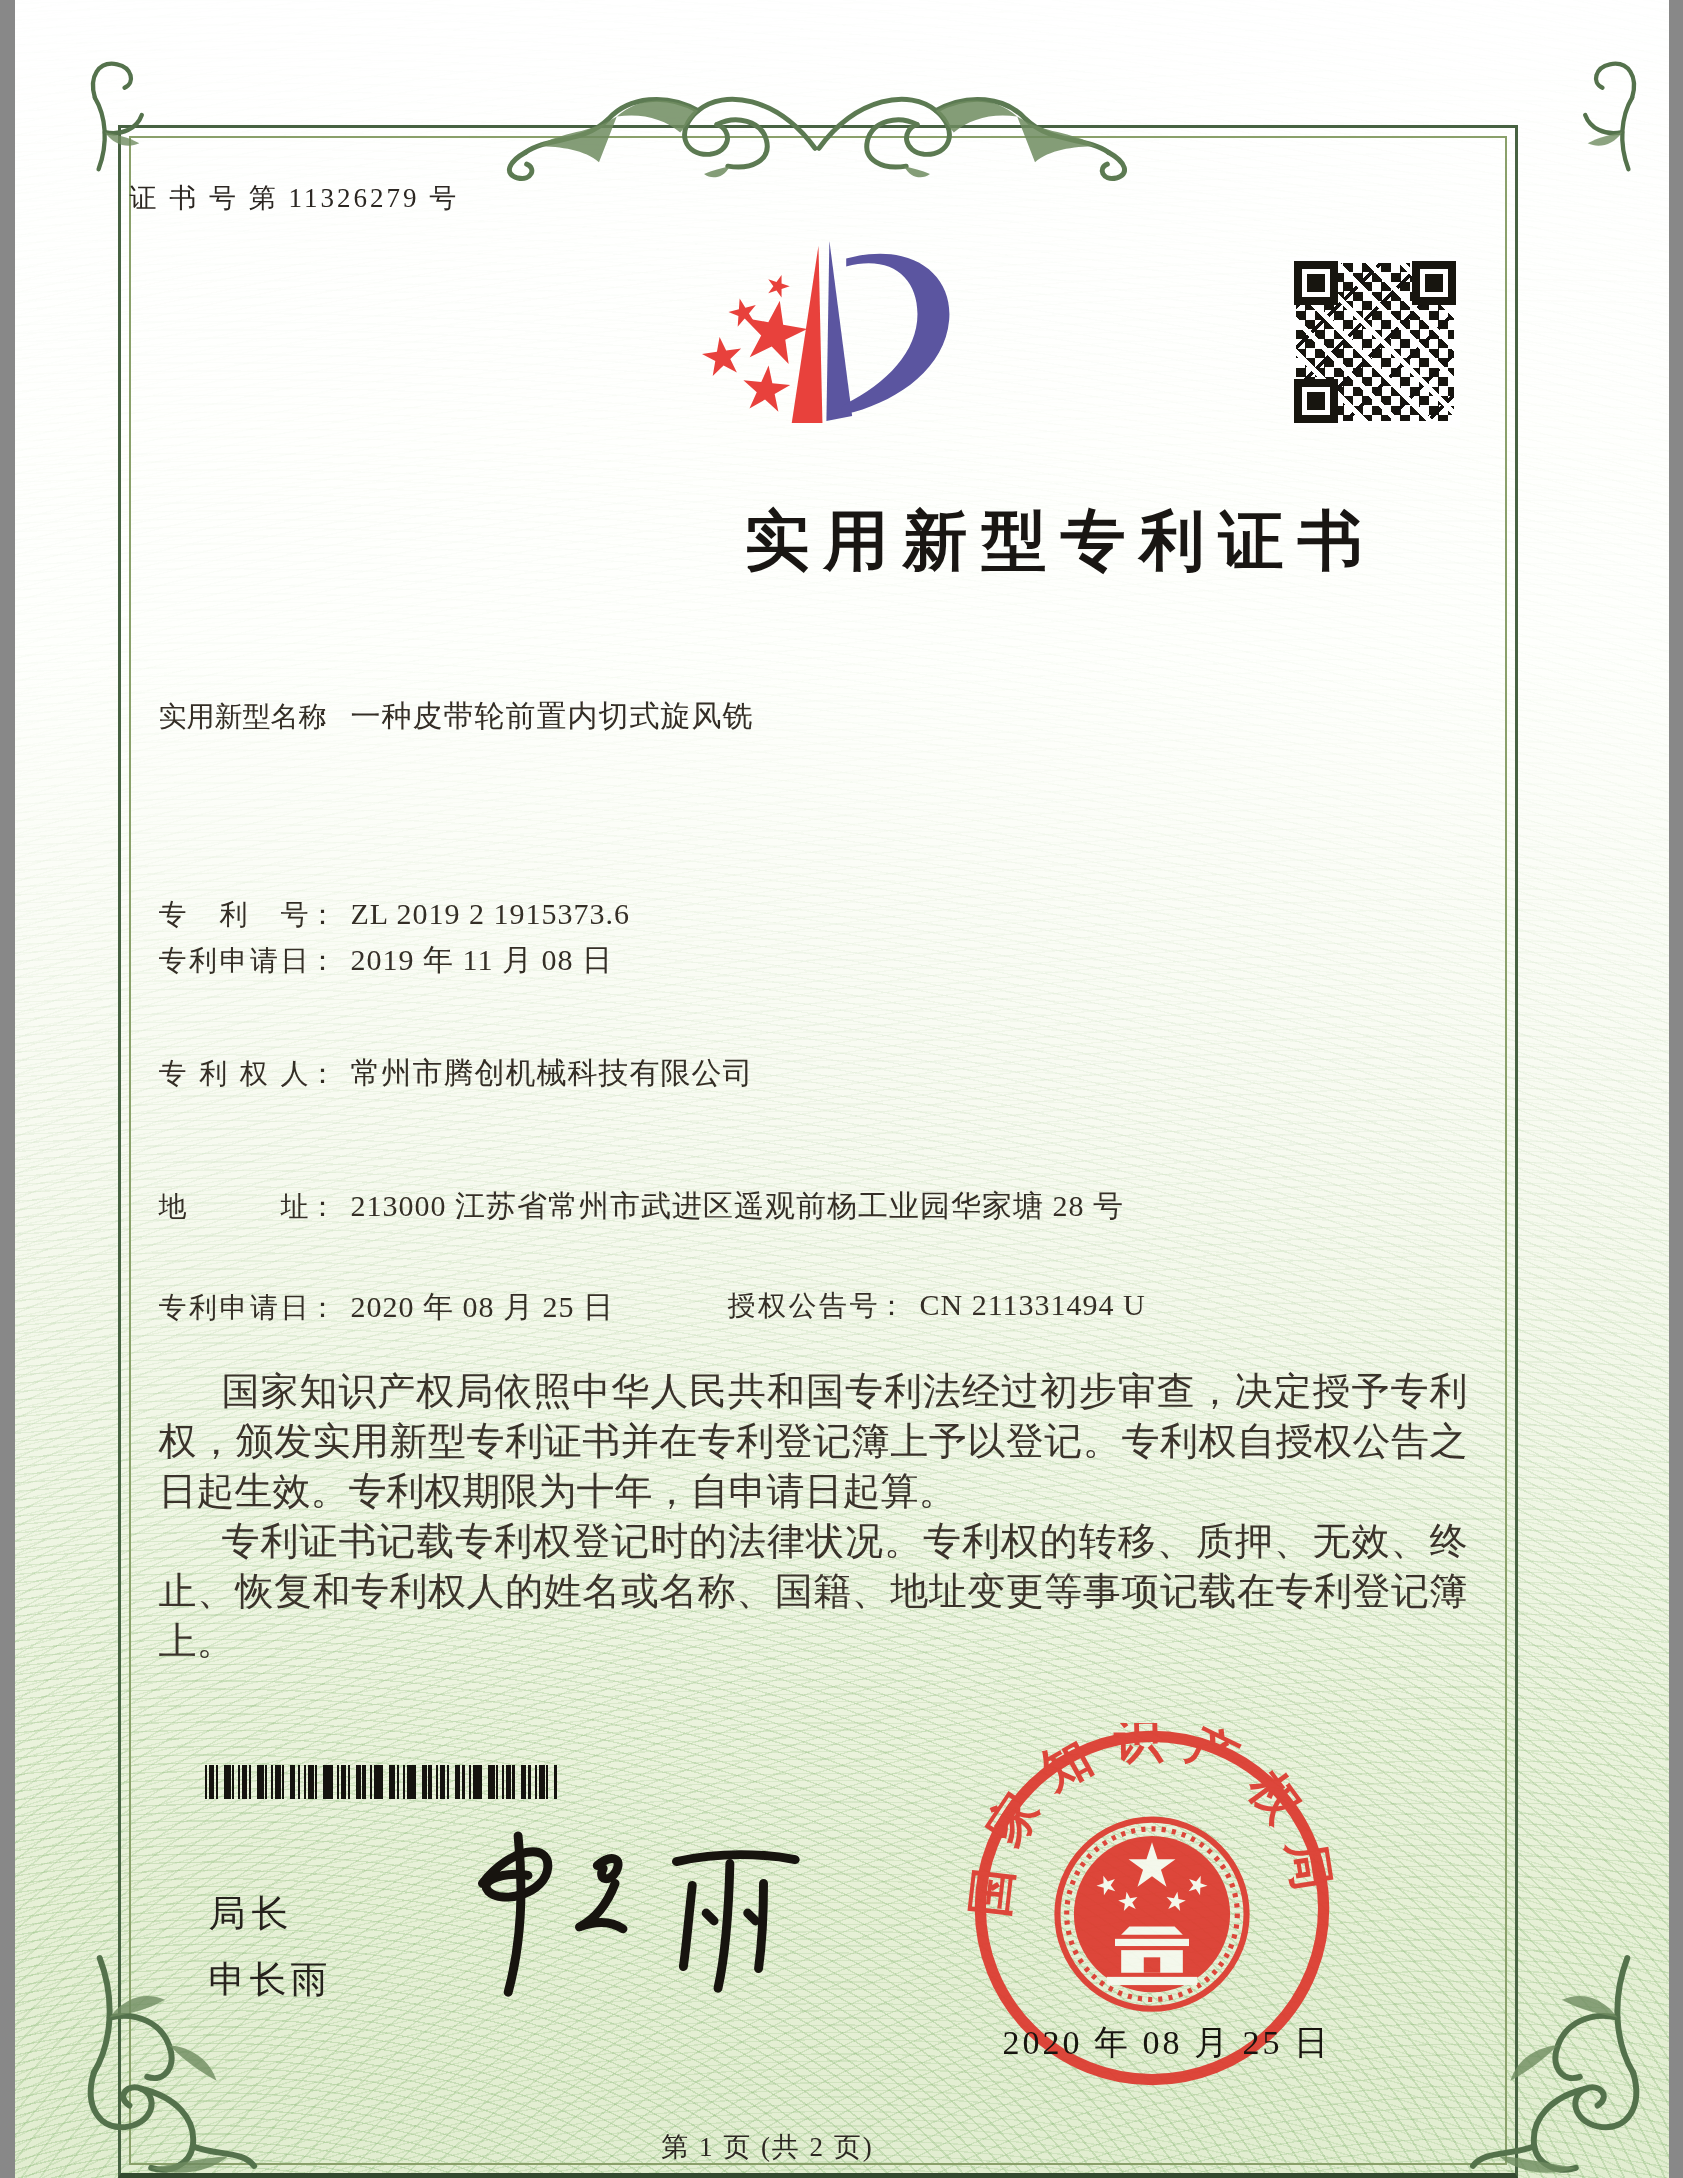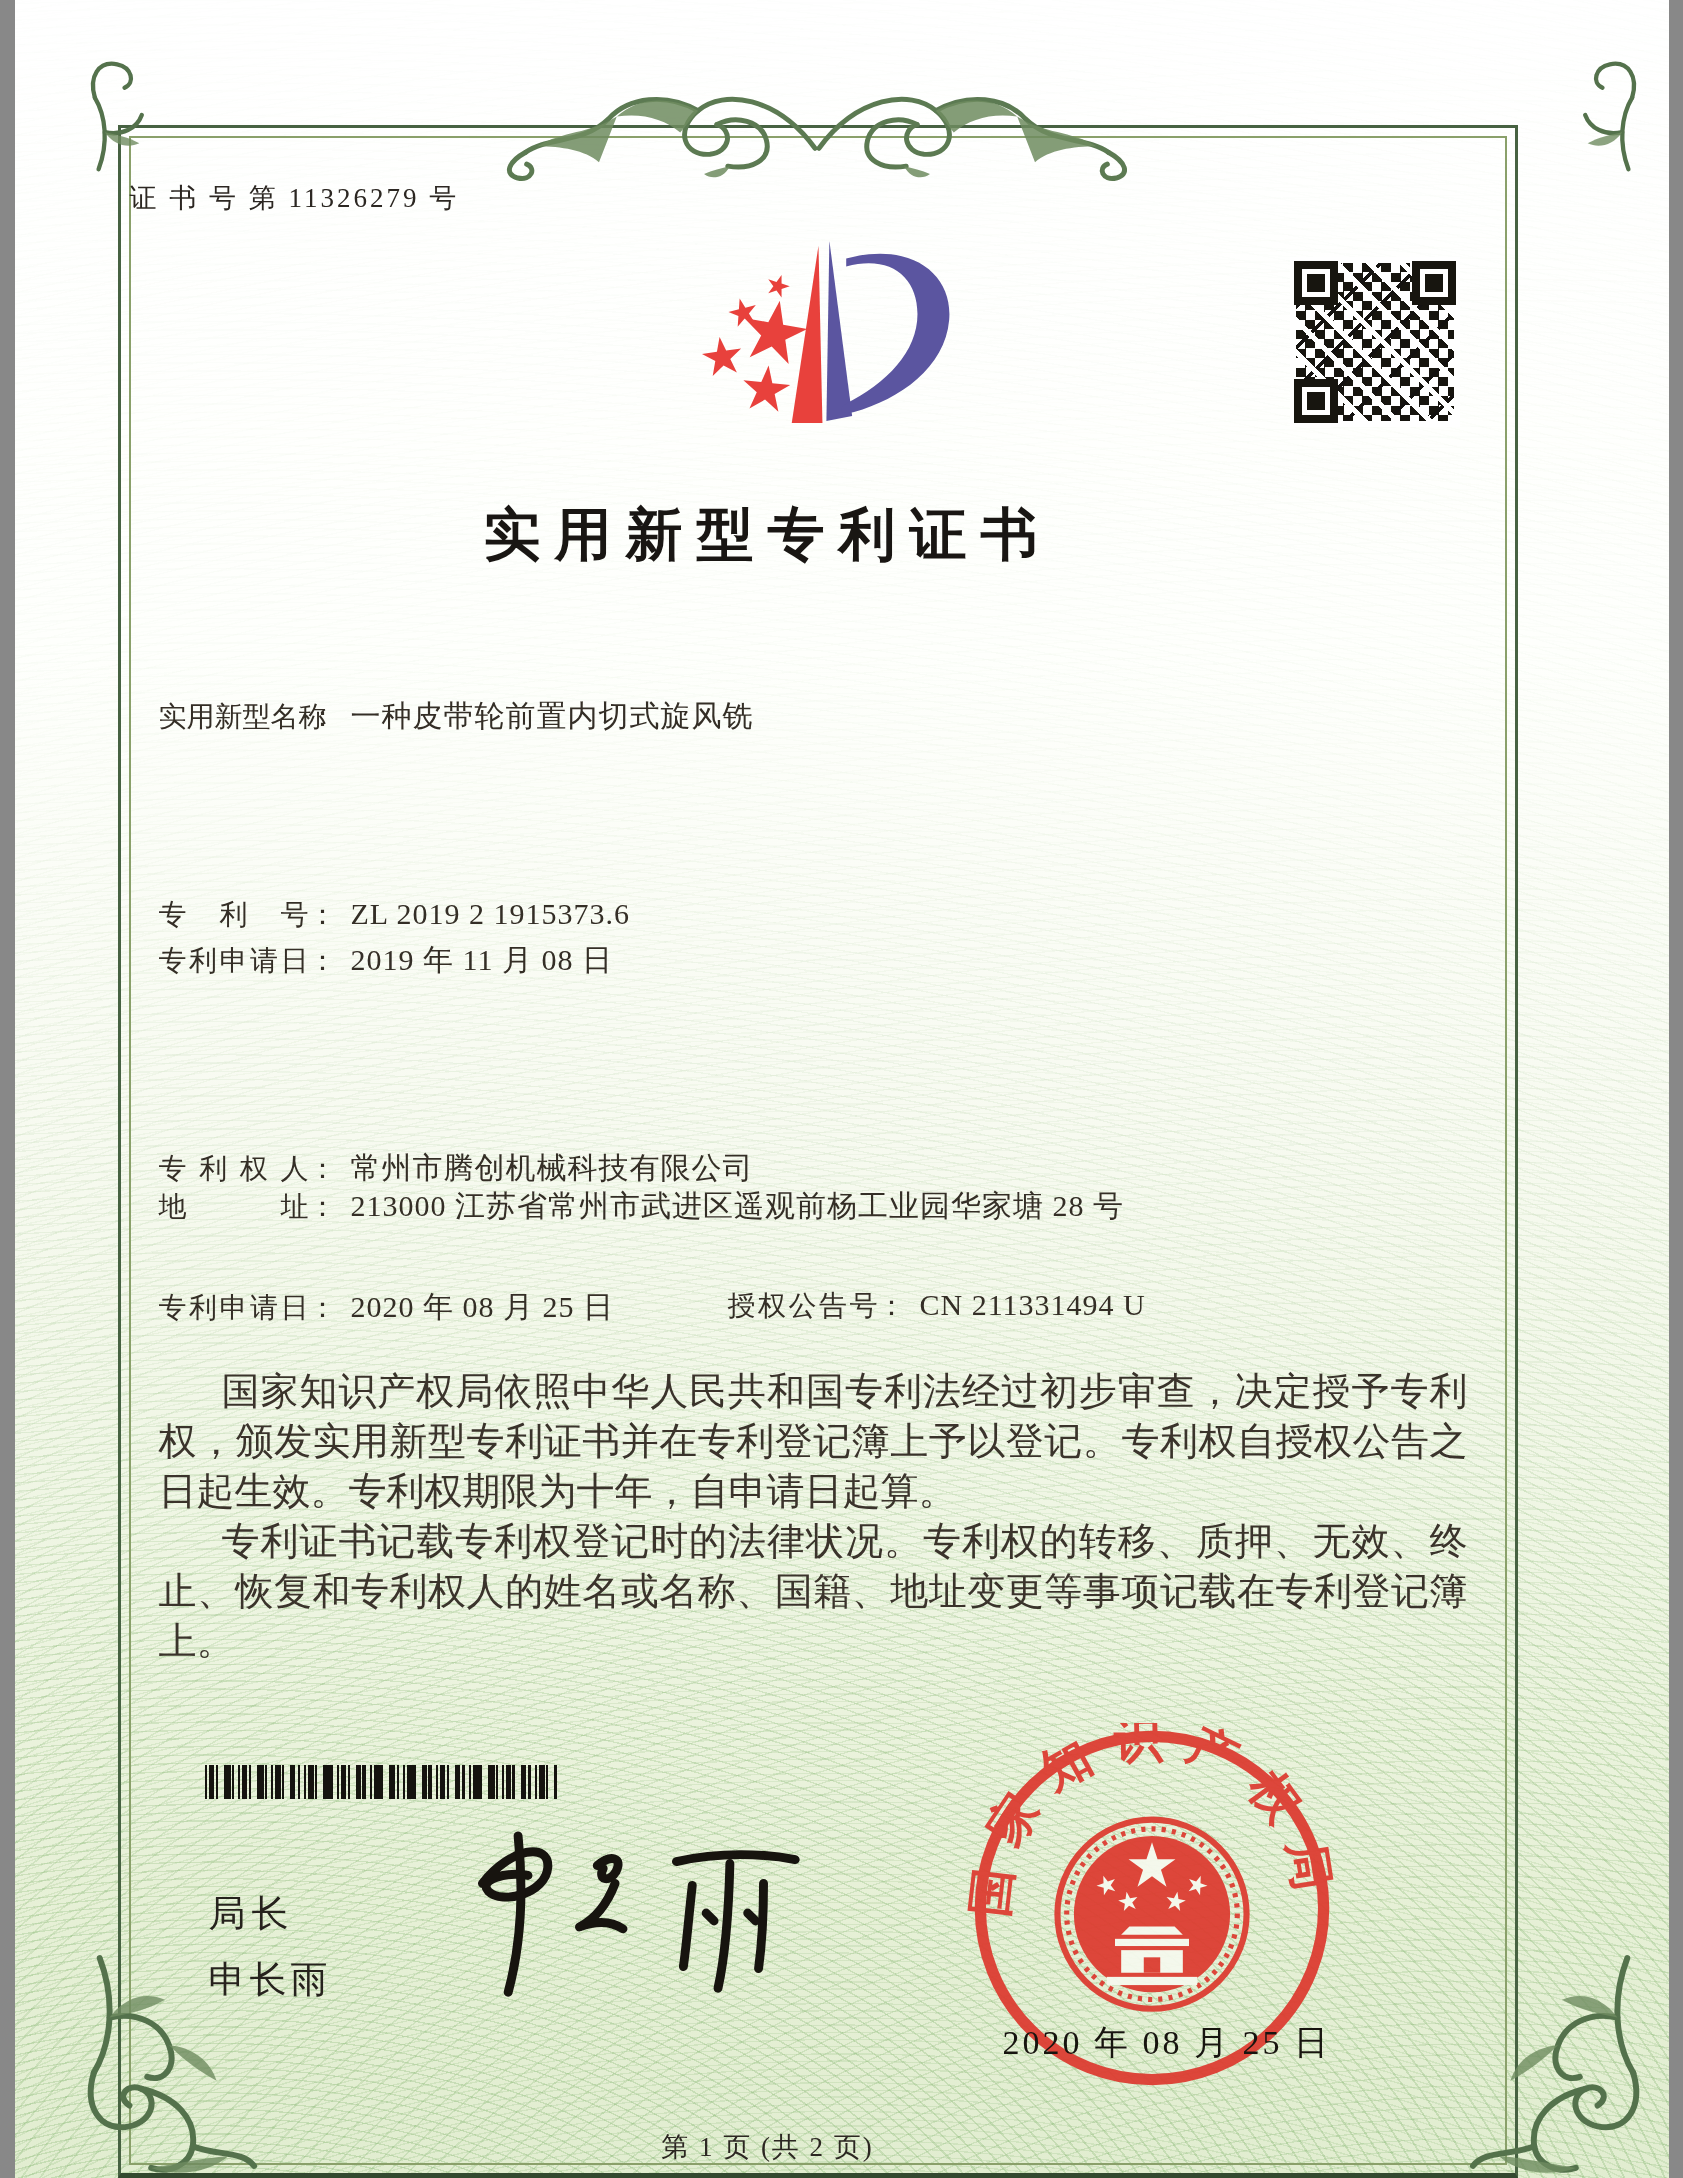--- a/index.html
+++ b/index.html
@@ -32,22 +32,22 @@
   .qr{position:absolute;left:1275px;top:257px;width:170px;height:170px;background:#fff;padding:6px;box-sizing:border-box;}
   .qr-noise{position:relative;width:100%;height:100%;
     background-image:
       repeating-linear-gradient(45deg, rgba(255,255,255,1) 0 5px, rgba(255,255,255,0) 5px 23px),
       repeating-linear-gradient(135deg, rgba(20,18,16,1) 0 4px, rgba(20,18,16,0) 4px 29px),
       conic-gradient(#17150f 0 90deg,#fff 90deg 180deg,#17150f 180deg 270deg,#fff 270deg 360deg);
     background-size:100% 100%,100% 100%,19px 19px;}
   .finder{position:absolute;width:44px;height:44px;border:8px solid #17150f;background:#fff;box-sizing:border-box;}
   .finder::after{content:"";position:absolute;left:5px;top:5px;width:18px;height:18px;background:#17150f;}
   .finder.tl{left:-2px;top:-2px;} .finder.tr{right:-2px;top:-2px;} .finder.bl{left:-2px;bottom:-2px;}
-  .title{position:absolute;left:144px;top:497px;width:1218px;text-align:center;
-    font-size:57px;font-weight:700;letter-spacing:14px;color:#191613;}
+  .title{position:absolute;left:144px;top:497px;width:1218px;text-align:right;
+    font-size:65px;font-weight:700;letter-spacing:14px;color:#191613;}
   
   .field{position:absolute;left:144px;font-size:30px;white-space:nowrap;color:#342e26;}
   .flabel{display:inline-block;width:150px;font-size:28px;text-align:justify;text-align-last:justify;vertical-align:baseline;}
   .fcolon{display:inline-block;margin-right:14px;font-size:28px;}
   .fvalue{font-size:30px;letter-spacing:1px;}
   .pair2{position:absolute;left:569px;top:0;white-space:nowrap;}
   
   .body-text{position:absolute;left:144px;top:1369px;width:1309px;font-size:38px;line-height:50px;
     text-align:justify;color:#3a332b;font-family:Liberation Mono, monospace;}
   .body-text p{margin:0;text-indent:63px;}
@@ -205,21 +205,21 @@
 
   <div class="field" style="top:696px">
     <span class="flabel">实用新型名称</span><span class="fcolon">：</span><span class="fvalue">一种皮带轮前置内切式旋风铣</span>
   </div>
   <div class="field" style="top:896px">
     <span class="flabel">专利号</span><span class="fcolon">：</span><span class="fvalue">ZL 2019 2 1915373.6</span>
   </div>
   <div class="field" style="top:940px">
     <span class="flabel">专利申请日</span><span class="fcolon">：</span><span class="fvalue">2019 年 11 月 08 日</span>
   </div>
-  <div class="field" style="top:1148px">
+  <div class="field" style="top:1053px">
     <span class="flabel">专利权人</span><span class="fcolon">：</span><span class="fvalue">常州市腾创机械科技有限公司</span>
   </div>
   <div class="field" style="top:1186px">
     <span class="flabel">地址</span><span class="fcolon">：</span><span class="fvalue">213000 江苏省常州市武进区遥观前杨工业园华家塘 28 号</span>
   </div>
   <div class="field" style="top:1287px;width:1309px">
     <span class="flabel">专利申请日</span><span class="fcolon">：</span><span class="fvalue">2020 年 08 月 25 日</span>
     <span class="pair2">
       <span class="flabel">授权公告号</span><span class="fcolon">：</span><span class="fvalue">CN 211331494 U</span>
     </span>

